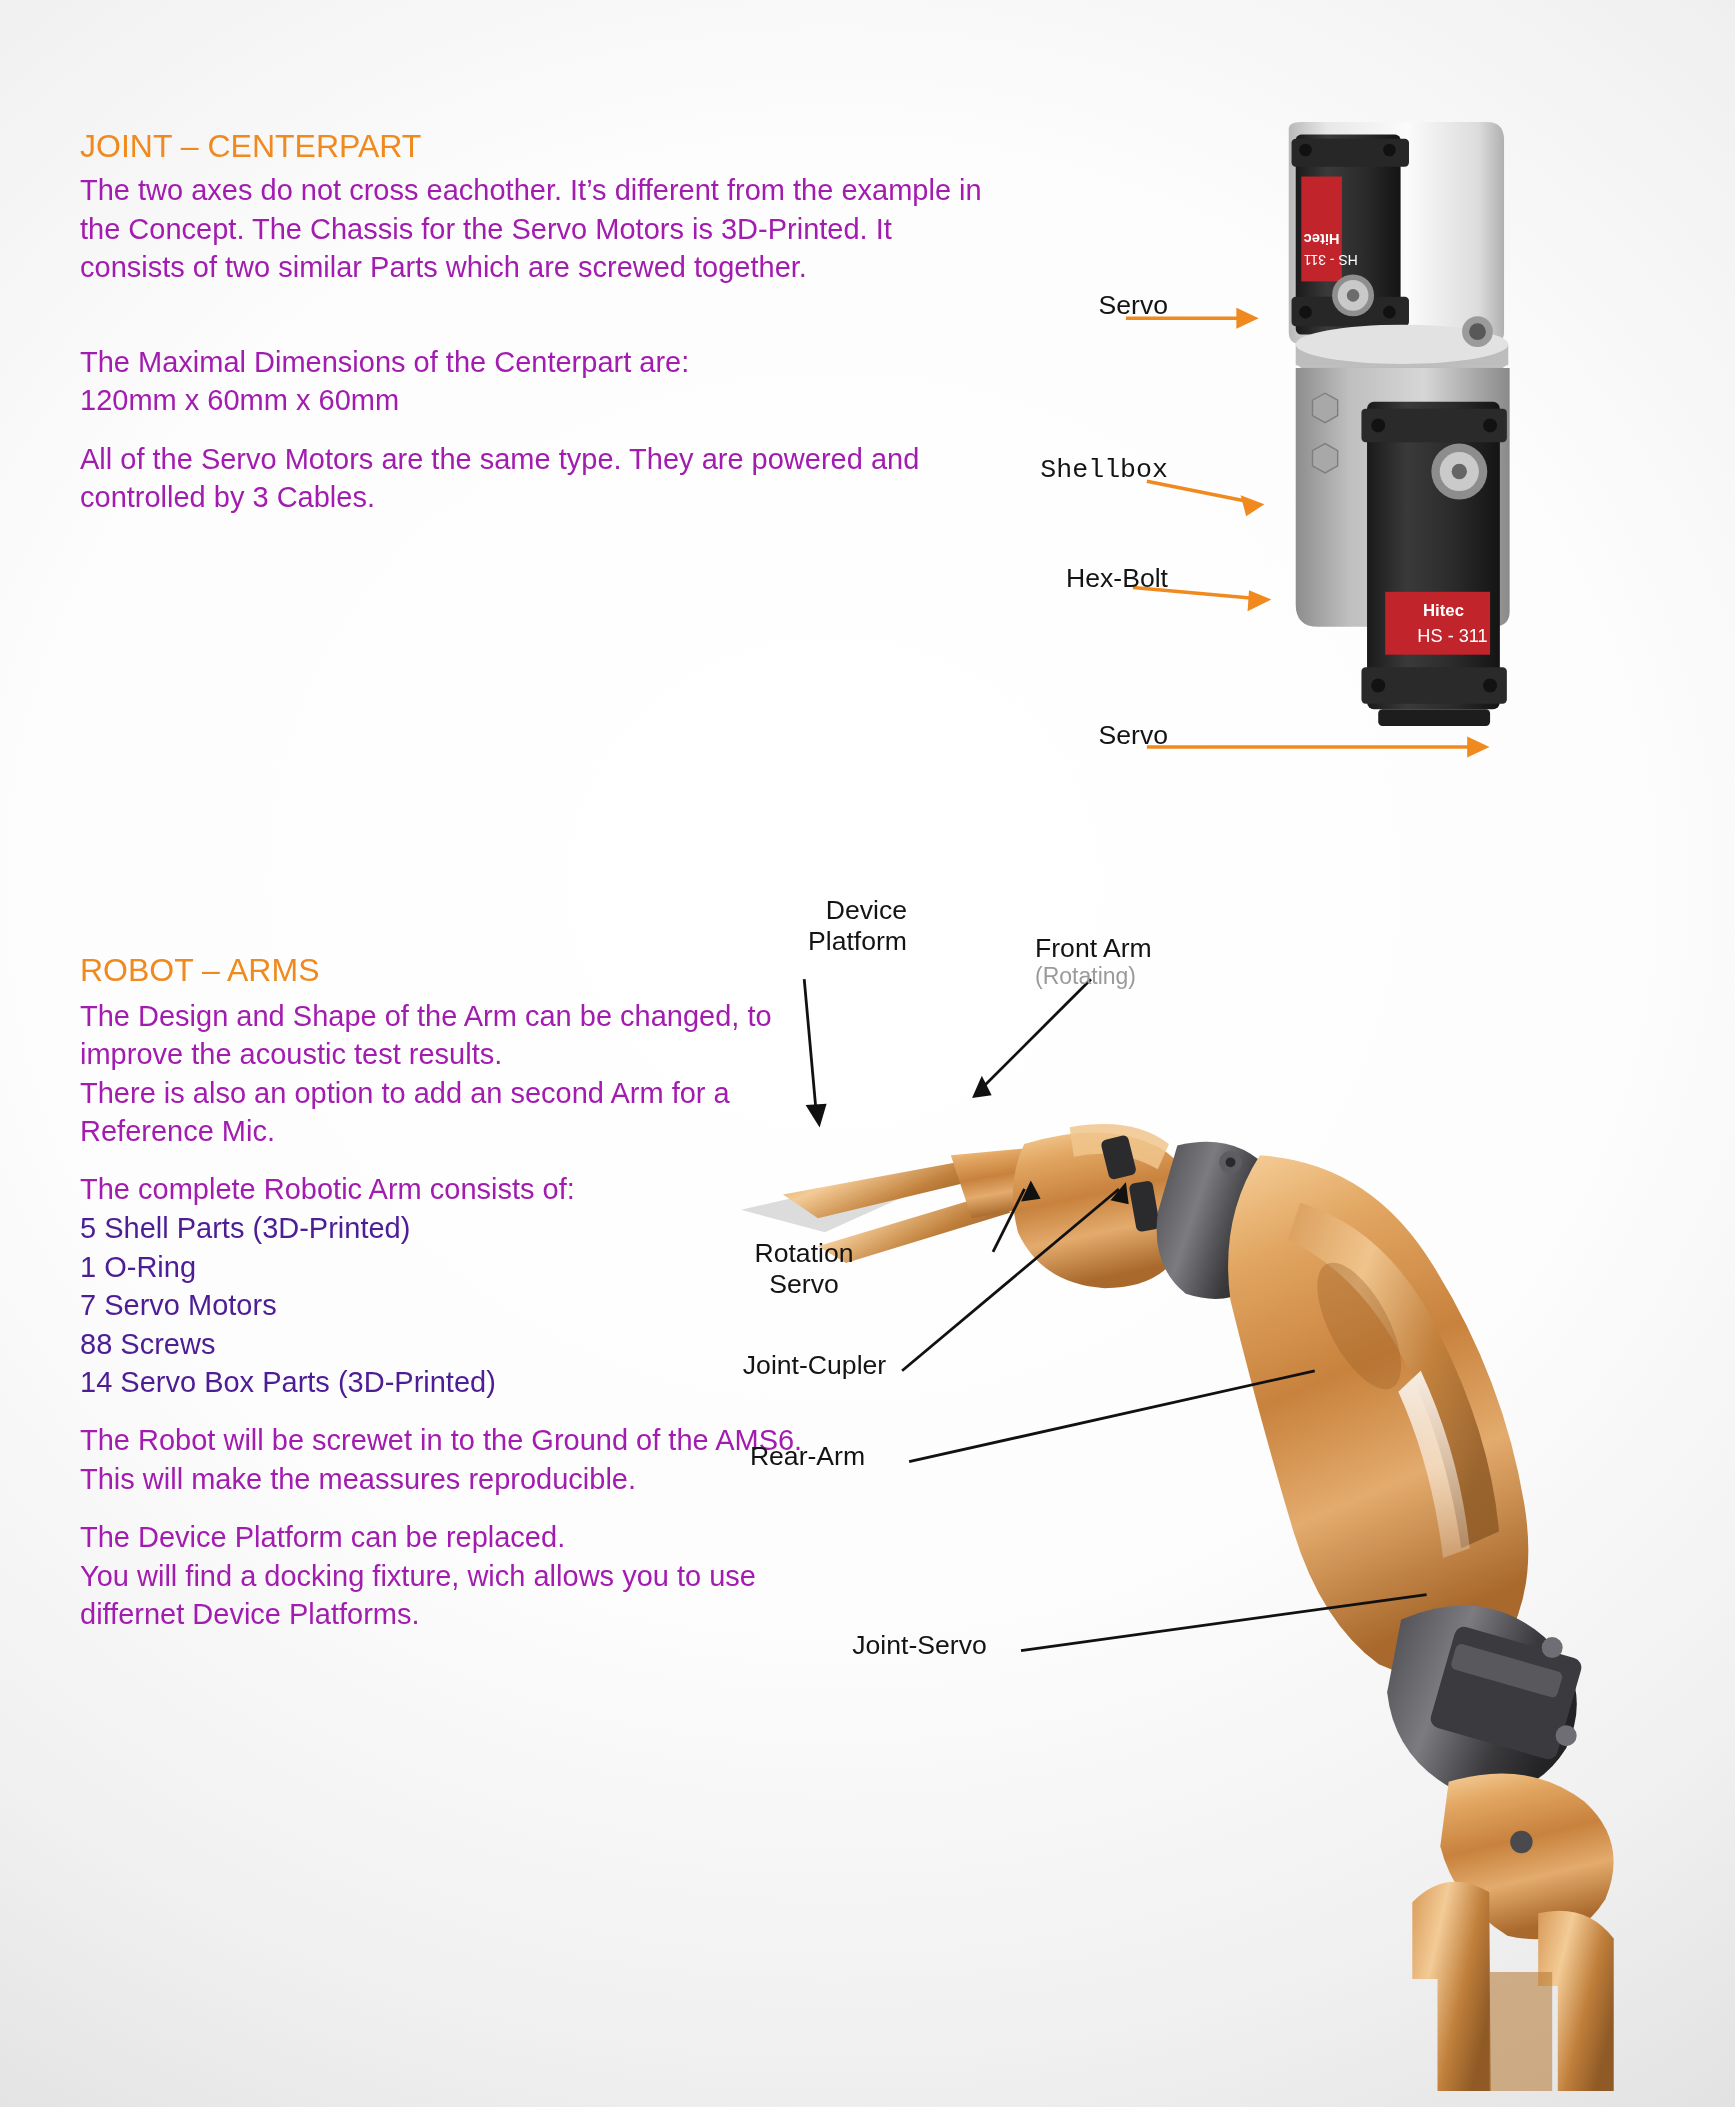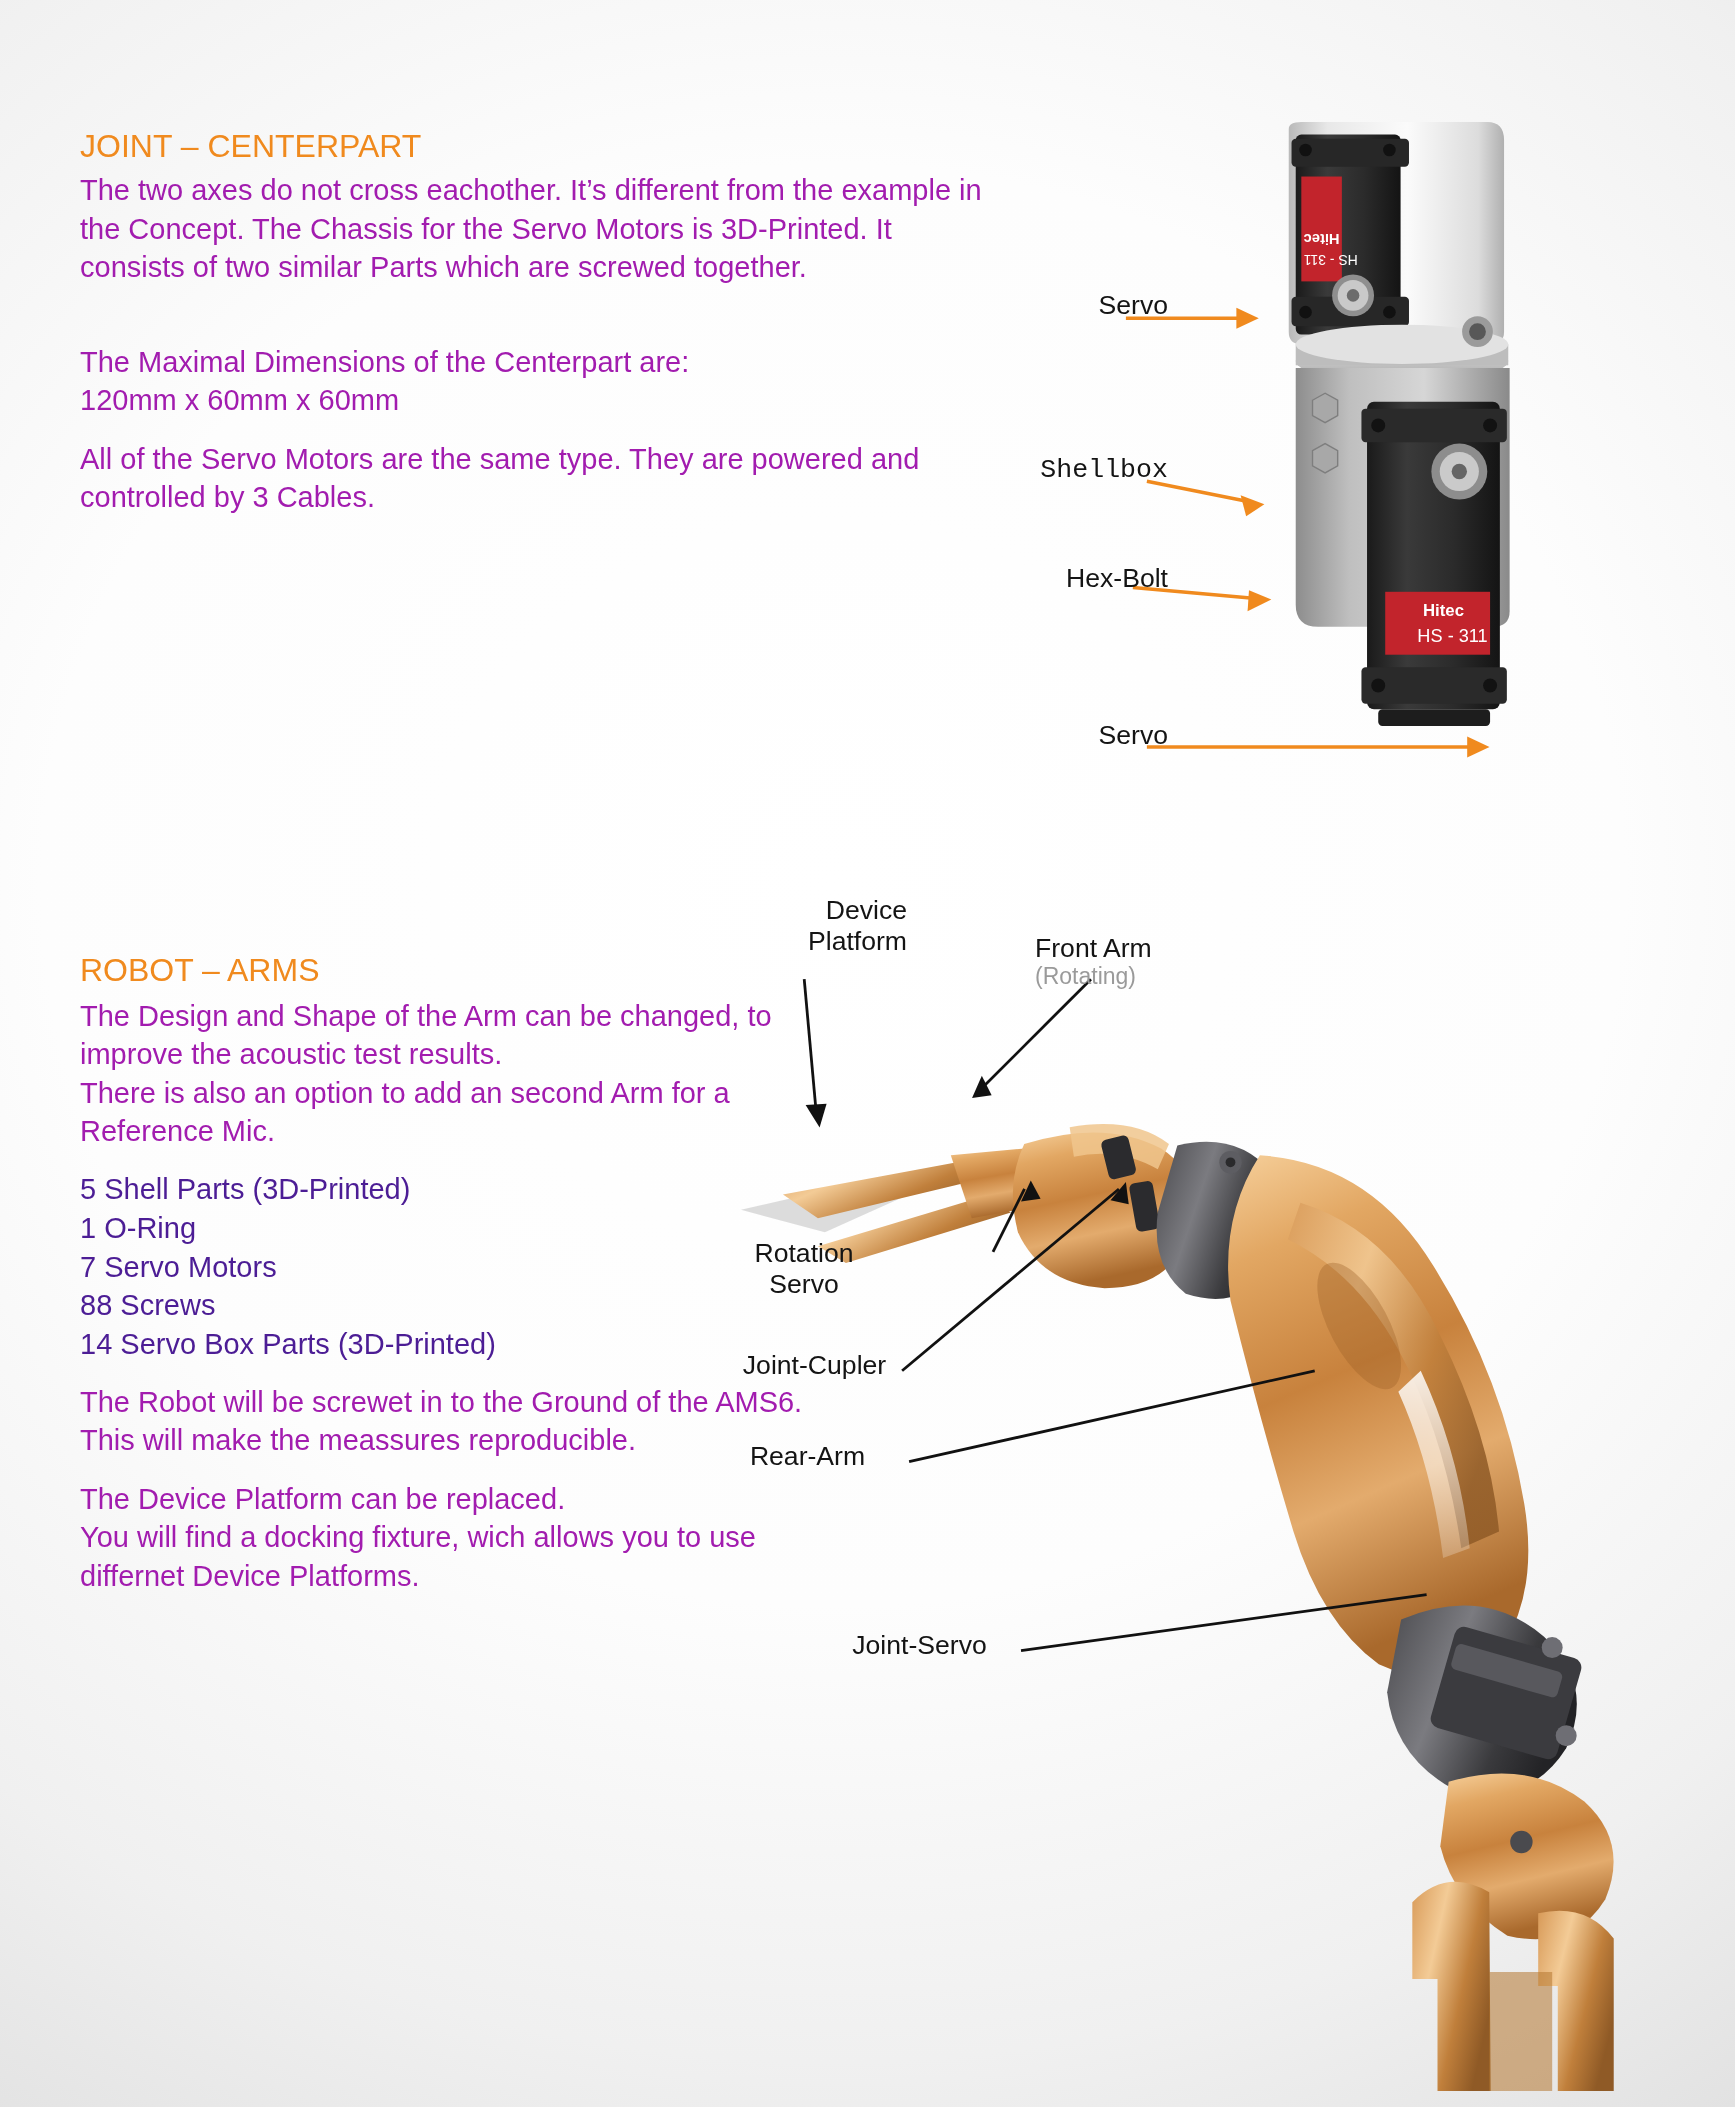--- a/index.html
+++ b/index.html
@@ -127,20 +127,21 @@
 120mm x 60mm x 60mm</p>
   <div class="gap-s"></div>
   <p class="para">All of the Servo Motors are the same type. They are powered and controlled by 3 Cables.</p>
 </div>
 
 <div class="section2">
   <h2 class="title-sub">ROBOT – ARMS</h2>
   <p class="para" style="white-space:pre-line">The Design and Shape of the Arm can be changed, to improve the acoustic test results.
 There is also an option to add an second Arm for a Reference Mic.</p>
   <div class="gap-s"></div>
+  <p class="para">The complete Robotic Arm consists of:</p>
   <p class="bold-list">5 Shell Parts (3D-Printed)</p>
   <p class="bold-list">1 O-Ring</p>
   <p class="bold-list">7 Servo Motors</p>
   <p class="bold-list">88 Screws</p>
   <p class="bold-list">14 Servo Box Parts (3D-Printed)</p>
   <div class="gap-s"></div>
   <p class="para" style="white-space:pre-line">The Robot will be screwet in to the Ground of the AMS6.
 This will make the meassures reproducible.</p>
   <div class="gap-s"></div>
   <p class="para" style="white-space:pre-line">The Device Platform can be replaced.

